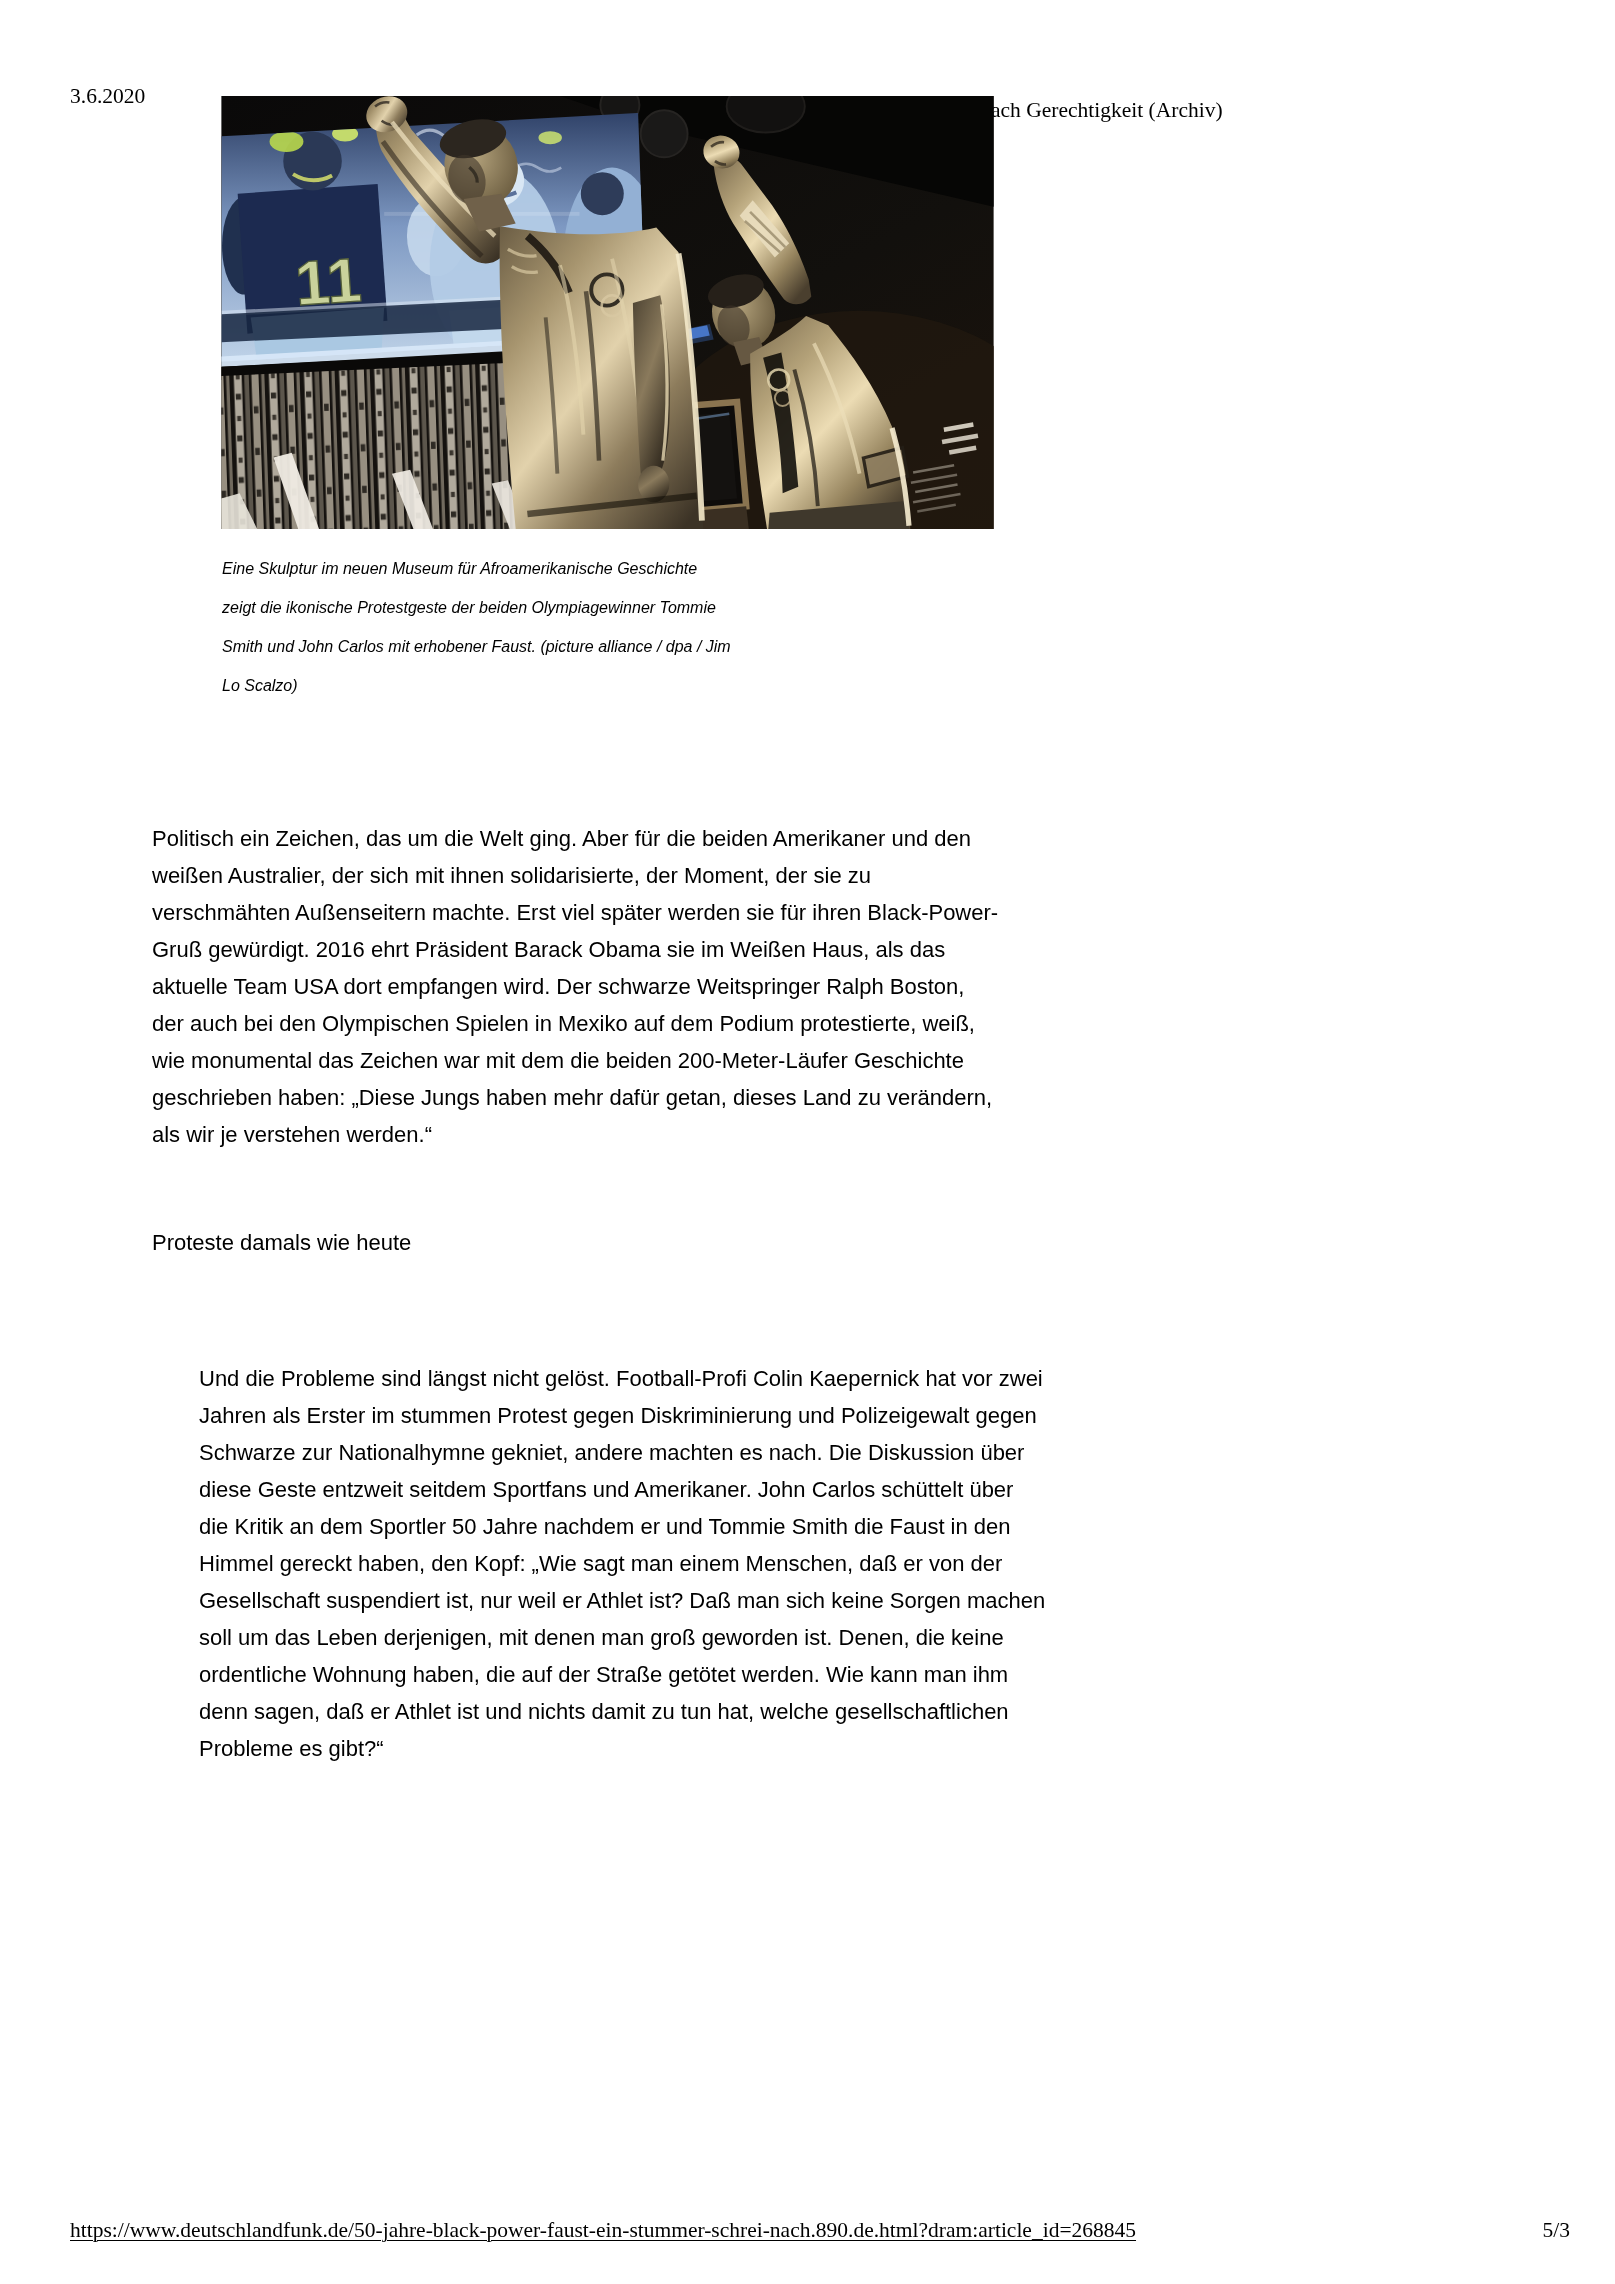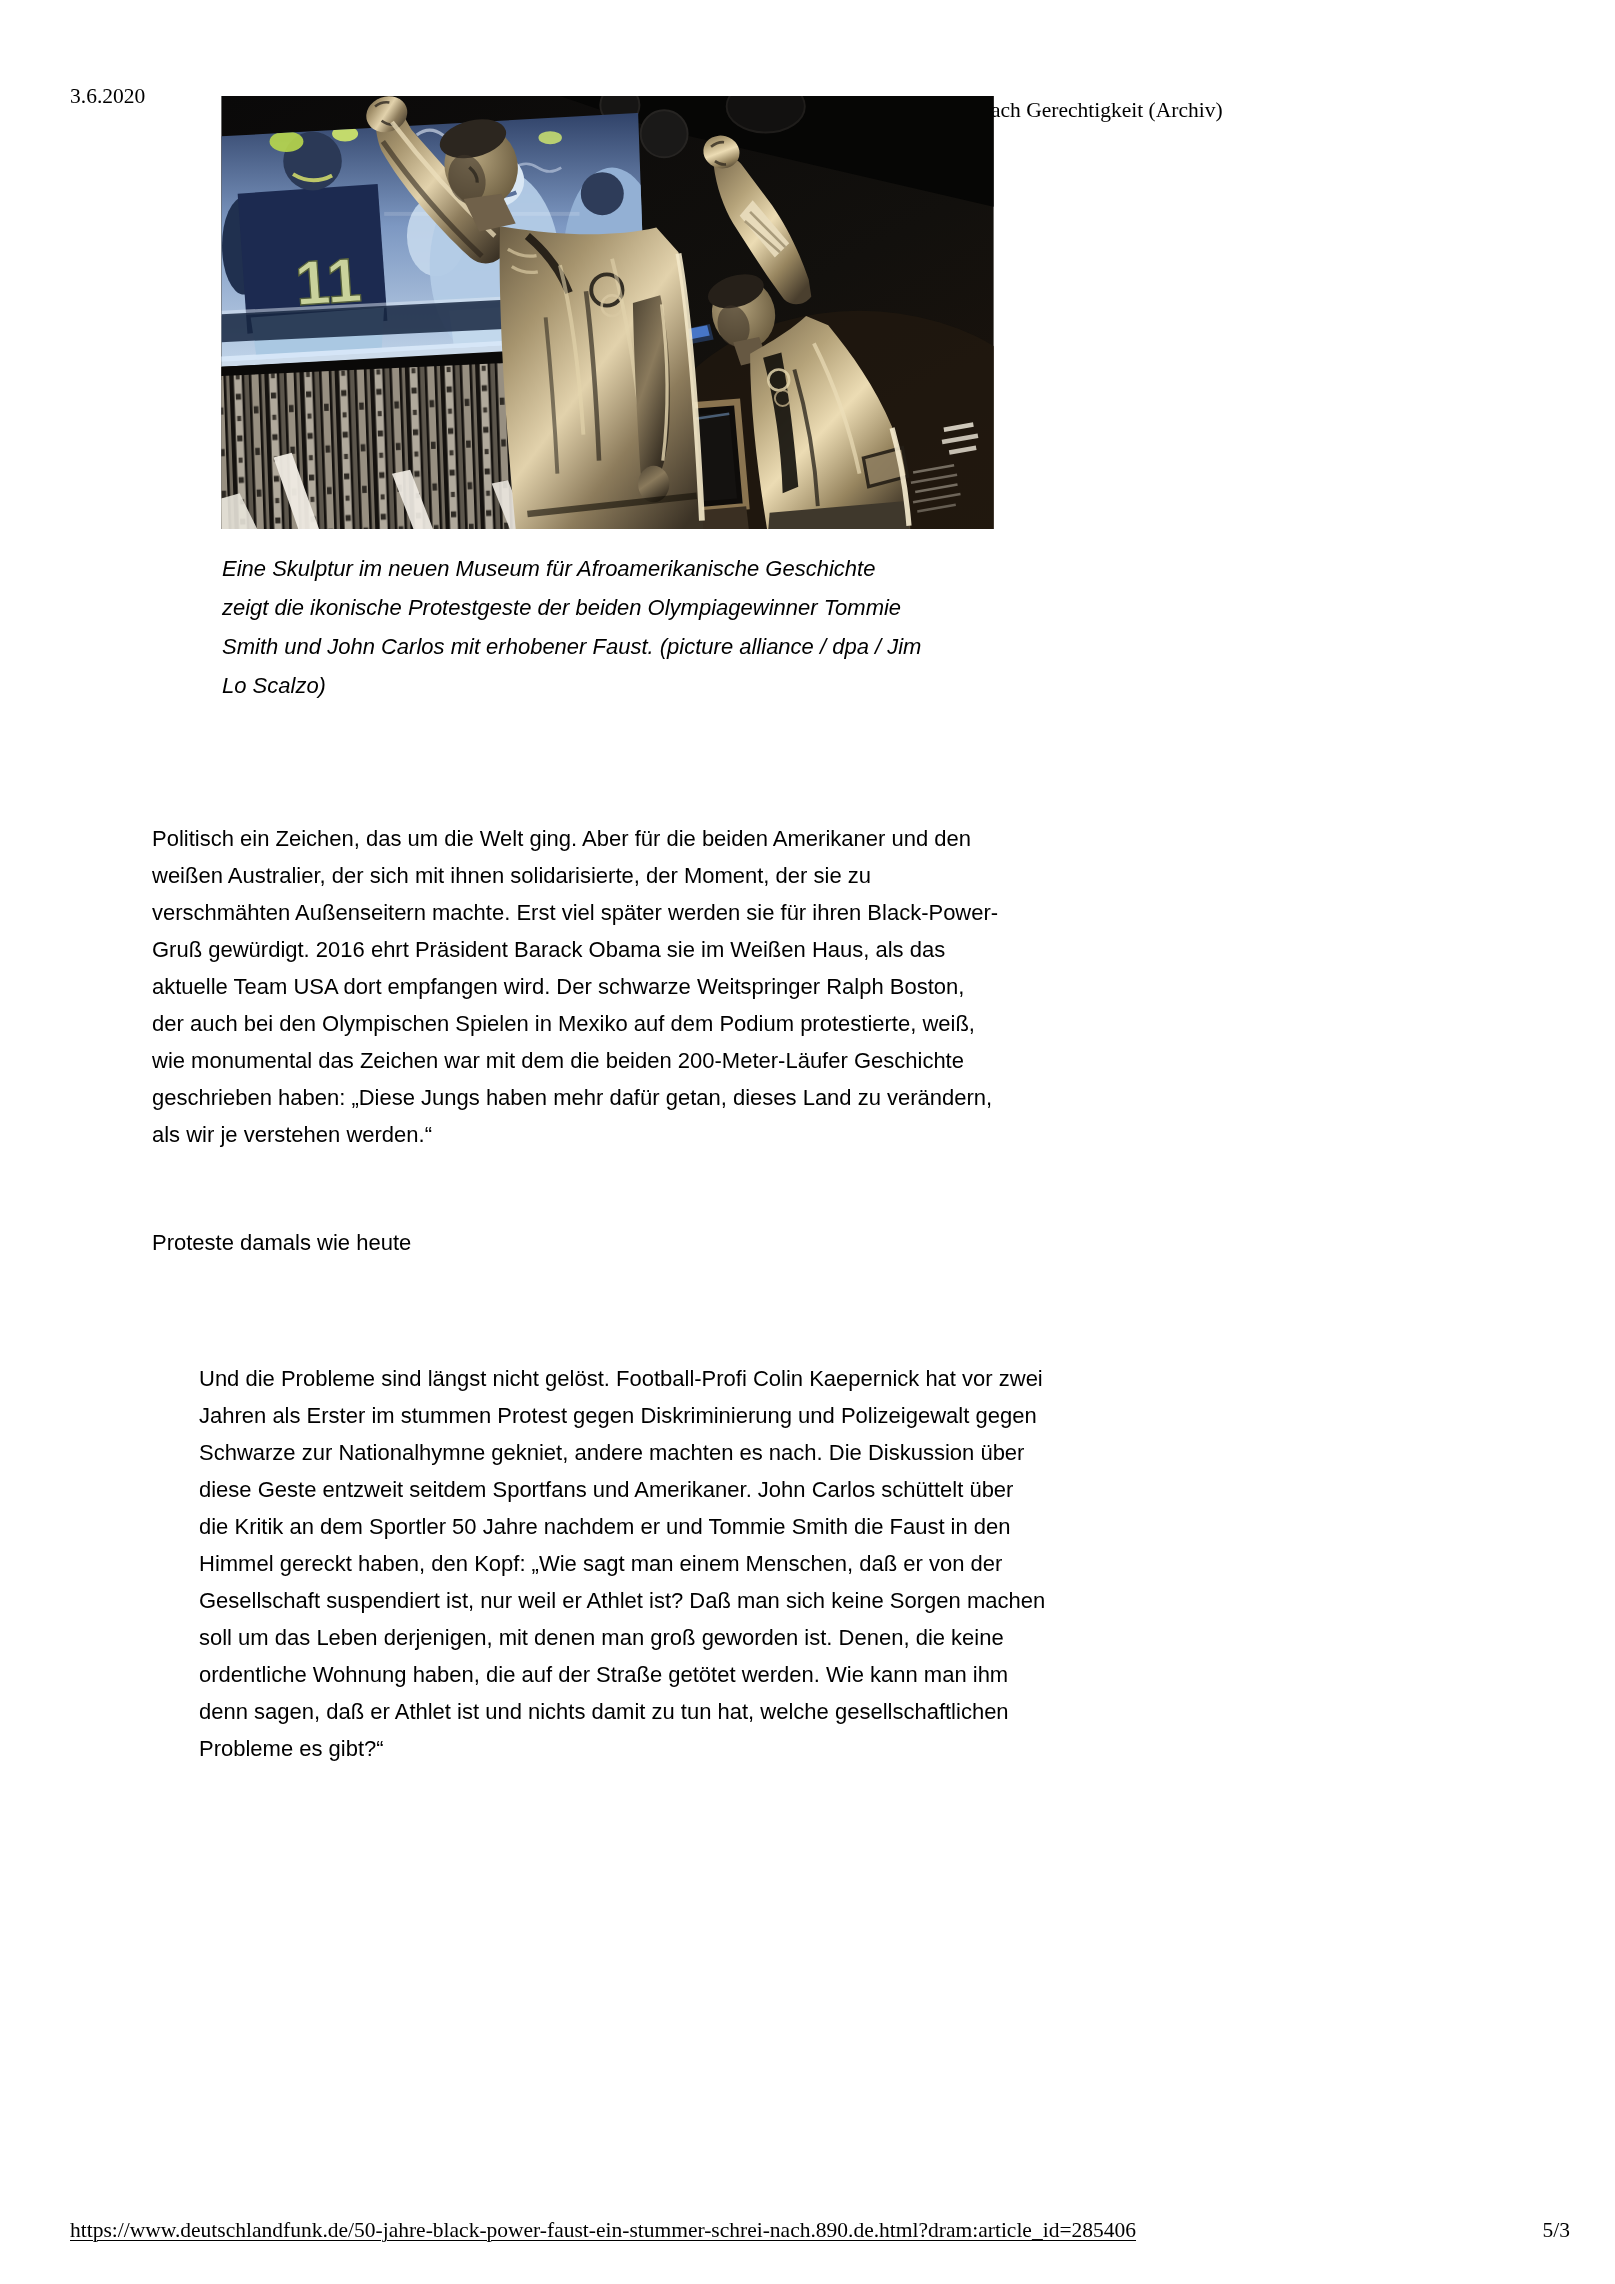--- a/index.html
+++ b/index.html
@@ -10,21 +10,21 @@
   }
   .abs{position:absolute;}
   .serif{font-family:"Liberation Serif",serif;}
   .hdr{font-size:21.5px;line-height:25px;white-space:nowrap;margin-top:43px;}
   .ftr{font-size:21.5px;line-height:25px;white-space:nowrap;}
   .url{text-decoration:underline;text-underline-offset:3.3px;text-decoration-thickness:1.3px;}
   .body-text{
     font-size:22px;line-height:37px;white-space:pre-line;width:1017px;
   }
   .caption{
-    font-size:22px;line-height:39px;font-style:italic;white-space:pre-line;width:795px;
+    font-size:16px;line-height:39px;font-style:italic;white-space:pre-line;width:795px;
   }
   .subhead{font-size:22px;line-height:37px;white-space:nowrap;}
   figure{margin:0;}
   svg{display:block;}
 </style>
 </head>
 <body>
 
 <div class="abs serif hdr" style="left:70px;top:41px;">3.6.2020</div>
 <div class="abs serif hdr" style="left:543px;top:55px;">50 Jahre Black-Power-Faust - Ein stummer Schrei nach Gerechtigkeit (Archiv)</div>
@@ -232,15 +232,15 @@
 Schwarze zur Nationalhymne gekniet, andere machten es nach. Die Diskussion über
 diese Geste entzweit seitdem Sportfans und Amerikaner. John Carlos schüttelt über
 die Kritik an dem Sportler 50 Jahre nachdem er und Tommie Smith die Faust in den
 Himmel gereckt haben, den Kopf: „Wie sagt man einem Menschen, daß er von der
 Gesellschaft suspendiert ist, nur weil er Athlet ist? Daß man sich keine Sorgen machen
 soll um das Leben derjenigen, mit denen man groß geworden ist. Denen, die keine
 ordentliche Wohnung haben, die auf der Straße getötet werden. Wie kann man ihm
 denn sagen, daß er Athlet ist und nichts damit zu tun hat, welche gesellschaftlichen
 Probleme es gibt?“</p>
 
-<div class="abs serif ftr url" style="left:70px;top:2218px;">https://www.deutschlandfunk.de/50-jahre-black-power-faust-ein-stummer-schrei-nach.890.de.html?dram:article_id=285406</div>
+<div class="abs serif ftr url" style="left:70px;top:2218px;">https://www.deutschlandfunk.de/50-jahre-black-power-faust-ein-stummer-schrei-nach.890.de.html?dram:article_id=268845</div>
 <div class="abs serif ftr" style="right:46px;top:2218px;">5/3</div>
 
 
 </body></html>

